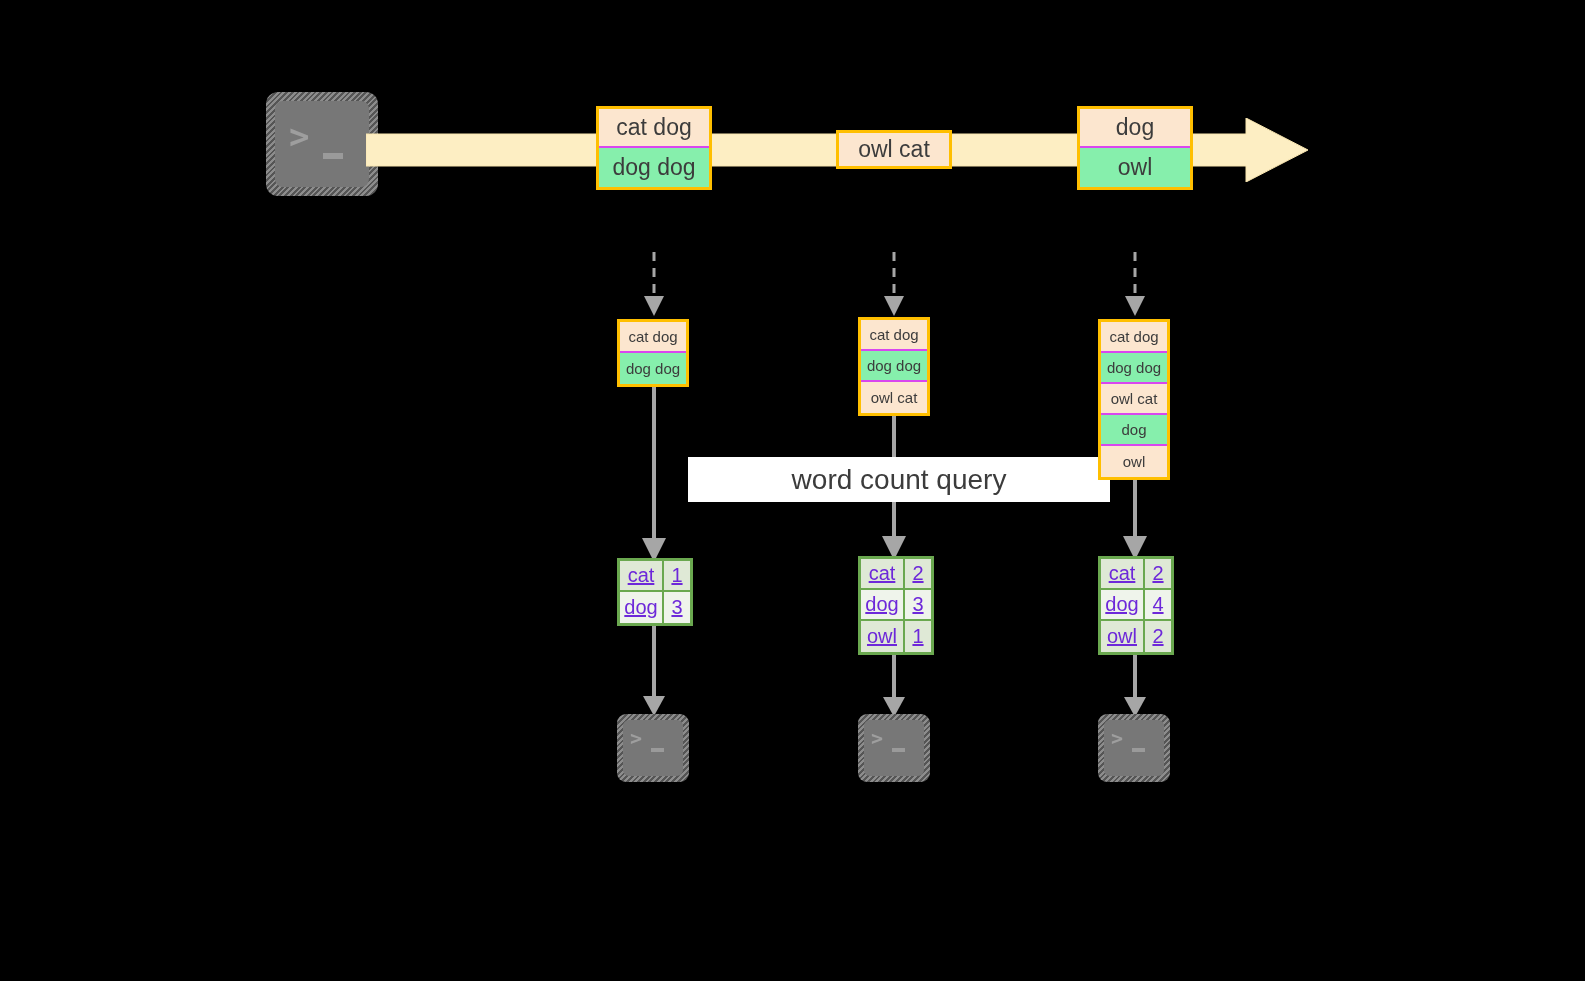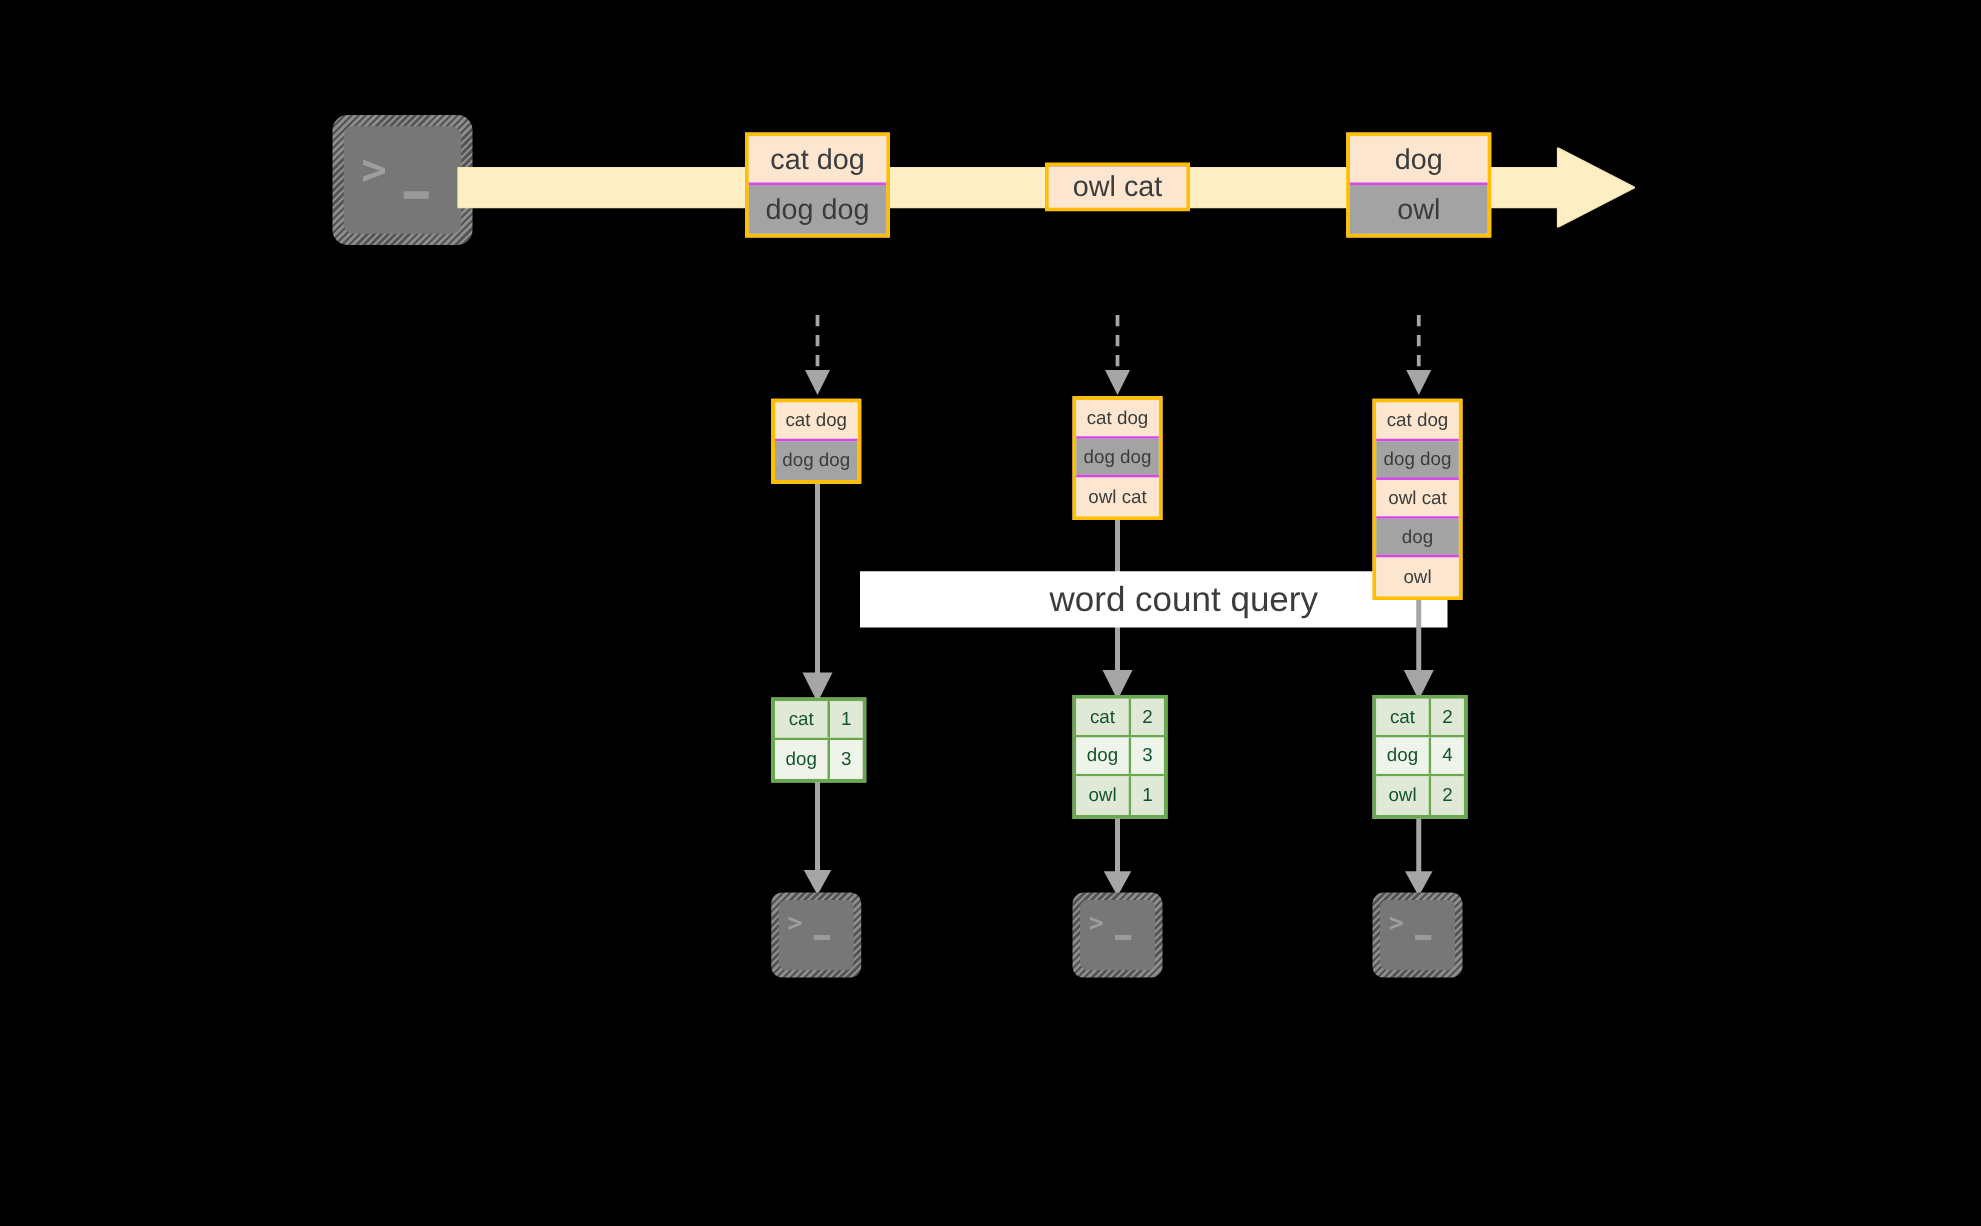--- a/index.html
+++ b/index.html
@@ -75,21 +75,21 @@
     box-sizing: border-box;
     display: flex;
     align-items: center;
     justify-content: center;
     color: #3c3c3c;
     background: #fce6cf;
     border-bottom: 2px solid #d946ef;
     white-space: nowrap;
   }
   .rec-row:last-child { border-bottom: none; }
-  .rec-row.alt { background: #a3a3a3; }
+  .rec-row.alt { background: #86efac; }
 
   
   .rec-box.big .rec-row {
     font-size: 23px;
     height: 39px;
   }
   
   .rec-box.mini .rec-row {
     font-size: 15px;
     height: 31px;
@@ -109,23 +109,24 @@
     height: 31px;
     border-bottom: 2px solid #6aa84f;
     box-sizing: border-box;
   }
   .count-row:last-child { border-bottom: none; }
   .count-key, .count-val {
     box-sizing: border-box;
     display: flex;
     align-items: center;
     justify-content: center;
-    font-size: 15px;
-    color: #14532d;
+    font-size: 20px;
+    color: #6d28d9;
     background: #dfe9d6;
+    text-decoration: underline;
   }
   .count-row.alt .count-key,
   .count-row.alt .count-val { background: #eff4eb; }
   .count-key {
     flex: 0 0 44px;
     border-right: 2px solid #6aa84f;
   }
   .count-val { flex: 0 0 26px; }
 
   
@@ -137,21 +138,20 @@
   
   .query-label {
     position: absolute;
     background: #ffffff;
     display: flex;
     align-items: center;
     justify-content: center;
     color: #3c3c3c;
     font-size: 28px;
     white-space: nowrap;
-    padding-left: 48px;
   }
 </style>
 </head>
 <body>
 
 <div id="canvas">
 
   <div class="terminal" style="left:266px; top:92px; width:112px; height:104px;">
     <div class="term-inner">
       <span class="prompt-chevron" style="left:14px; top:18px; font-size:34px;">&gt;</span>

